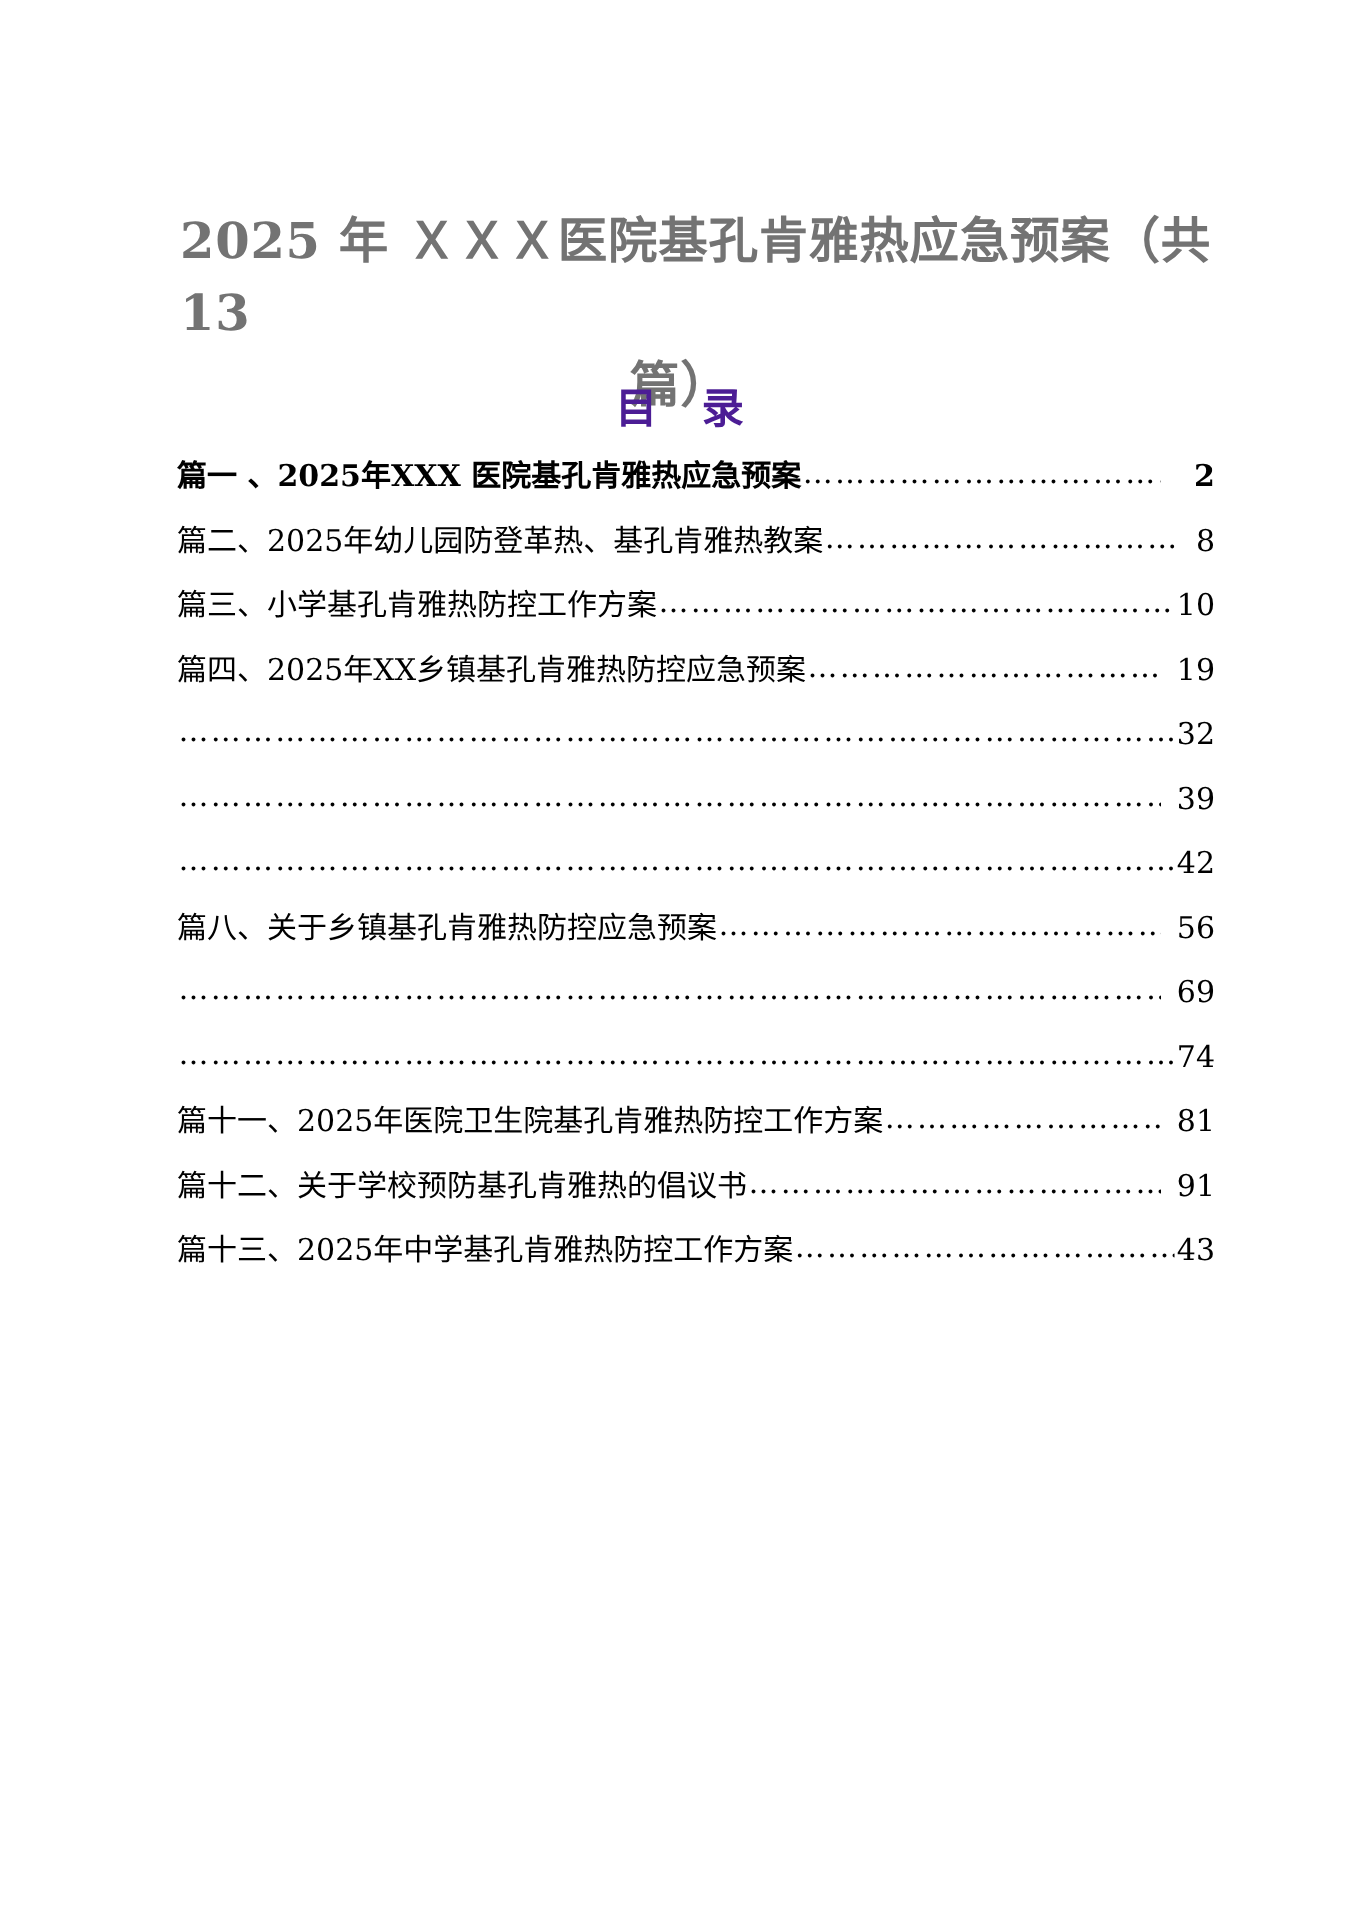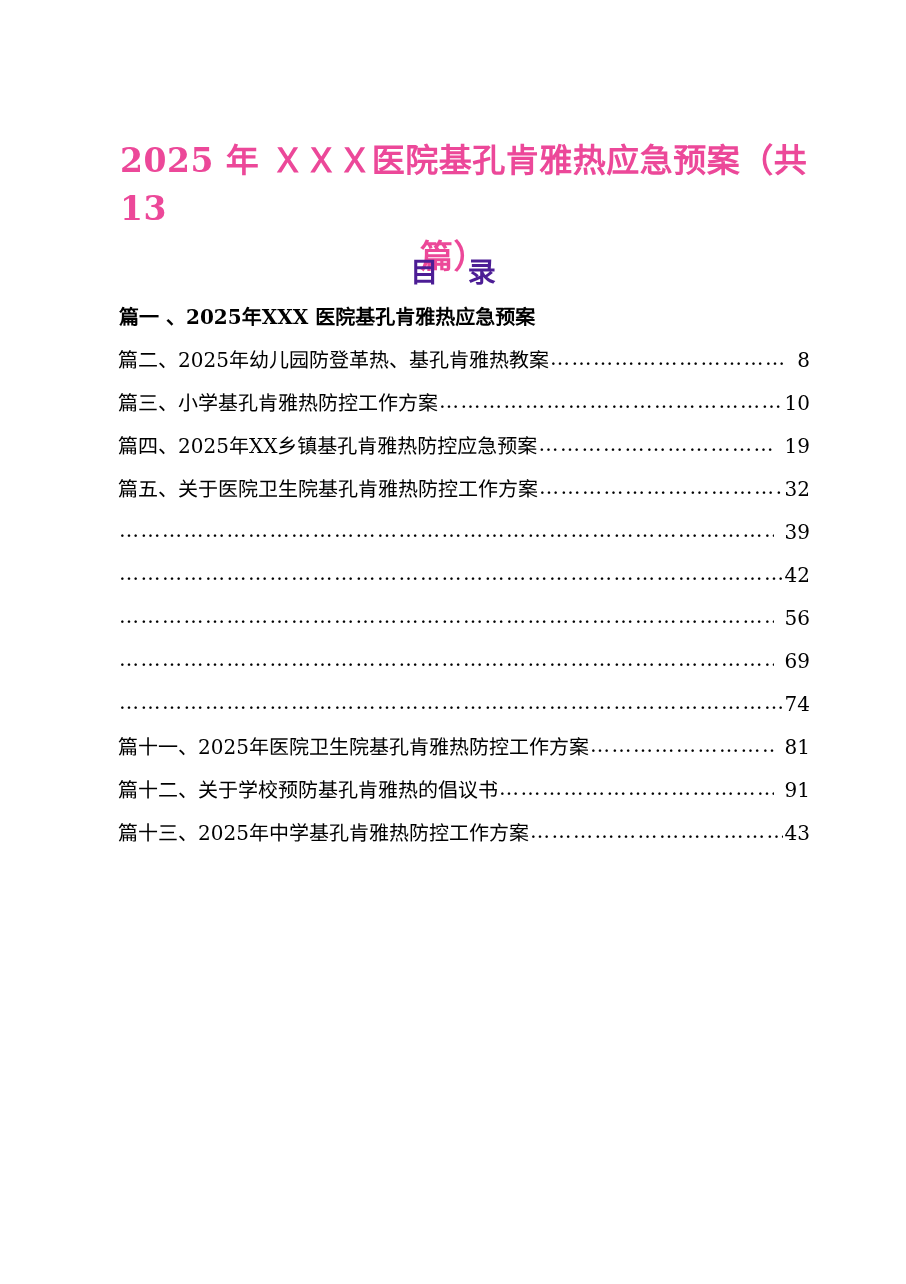--- a/index.html
+++ b/index.html
@@ -32,21 +32,21 @@
     position: absolute;
     left: 120px;
     top: 115px;
     width: 700px;
     font-family: "DejaVu Serif", "Liberation Serif", serif;
     font-weight: bold;
     font-size: 33px;
     line-height: 48px;
     letter-spacing: 0.5px;
     text-align: left;
-    color: #ec4899;
+    color: #737373;
     white-space: pre-wrap;
     word-break: break-all;
   }
   .doc-title .line2 {
     display: block;
     padding-left: 300px;
   }
 
   
   .toc-header {
@@ -104,21 +104,20 @@
     flex: 0 0 auto;
     white-space: nowrap;
     text-align: right;
     min-width: 26px;
     font-size: 20px;
   }
 
   
   .toc-entry.is-bold {
     font-weight: bold;
-    flex-direction: column;
   }
   .toc-entry.is-bold .t-label,
   .toc-entry.is-bold .t-page {
     font-weight: bold;
   }
   .toc-entry.is-bold .t-leader {
     font-weight: normal;
   }
   
   .toc-entry.gap .t-page {
@@ -149,33 +148,33 @@
         <span class="t-label">篇三、小学基孔肯雅热防控工作方案</span>
         <span class="t-leader">……………………………………………………………………………………………………………………………………………………………………………………………………………………………………………………………………………………………………………………………………………………………………………………………………………………………………………………………………………………………………………………………………………………</span>
         <span class="t-page">10</span>
       </li>
       <li class="toc-entry gap">
         <span class="t-label">篇四、2025年XX乡镇基孔肯雅热防控应急预案</span>
         <span class="t-leader">……………………………………………………………………………………………………………………………………………………………………………………………………………………………………………………………………………………………………………………………………………………………………………………………………………………………………………………………………………………………………………………………………………………</span>
         <span class="t-page">19</span>
       </li>
       <li class="toc-entry">
-        <span class="t-label">篇五、关于医院卫生院基孔肯雅热防控工作方案</span>
         <span class="t-leader">……………………………………………………………………………………………………………………………………………………………………………………………………………………………………………………………………………………………………………………………………………………………………………………………………………………………………………………………………………………………………………………………………………………</span>
         <span class="t-page">32</span>
       </li>
       <li class="toc-entry gap">
         <span class="t-leader">……………………………………………………………………………………………………………………………………………………………………………………………………………………………………………………………………………………………………………………………………………………………………………………………………………………………………………………………………………………………………………………………………………………</span>
         <span class="t-page">39</span>
       </li>
       <li class="toc-entry">
         <span class="t-leader">……………………………………………………………………………………………………………………………………………………………………………………………………………………………………………………………………………………………………………………………………………………………………………………………………………………………………………………………………………………………………………………………………………………</span>
         <span class="t-page">42</span>
       </li>
       <li class="toc-entry gap">
+        <span class="t-label">篇八、关于乡镇基孔肯雅热防控应急预案</span>
         <span class="t-leader">……………………………………………………………………………………………………………………………………………………………………………………………………………………………………………………………………………………………………………………………………………………………………………………………………………………………………………………………………………………………………………………………………………………</span>
         <span class="t-page">56</span>
       </li>
       <li class="toc-entry gap">
         <span class="t-leader">……………………………………………………………………………………………………………………………………………………………………………………………………………………………………………………………………………………………………………………………………………………………………………………………………………………………………………………………………………………………………………………………………………………</span>
         <span class="t-page">69</span>
       </li>
       <li class="toc-entry">
         <span class="t-leader">……………………………………………………………………………………………………………………………………………………………………………………………………………………………………………………………………………………………………………………………………………………………………………………………………………………………………………………………………………………………………………………………………………………</span>
         <span class="t-page">74</span>

